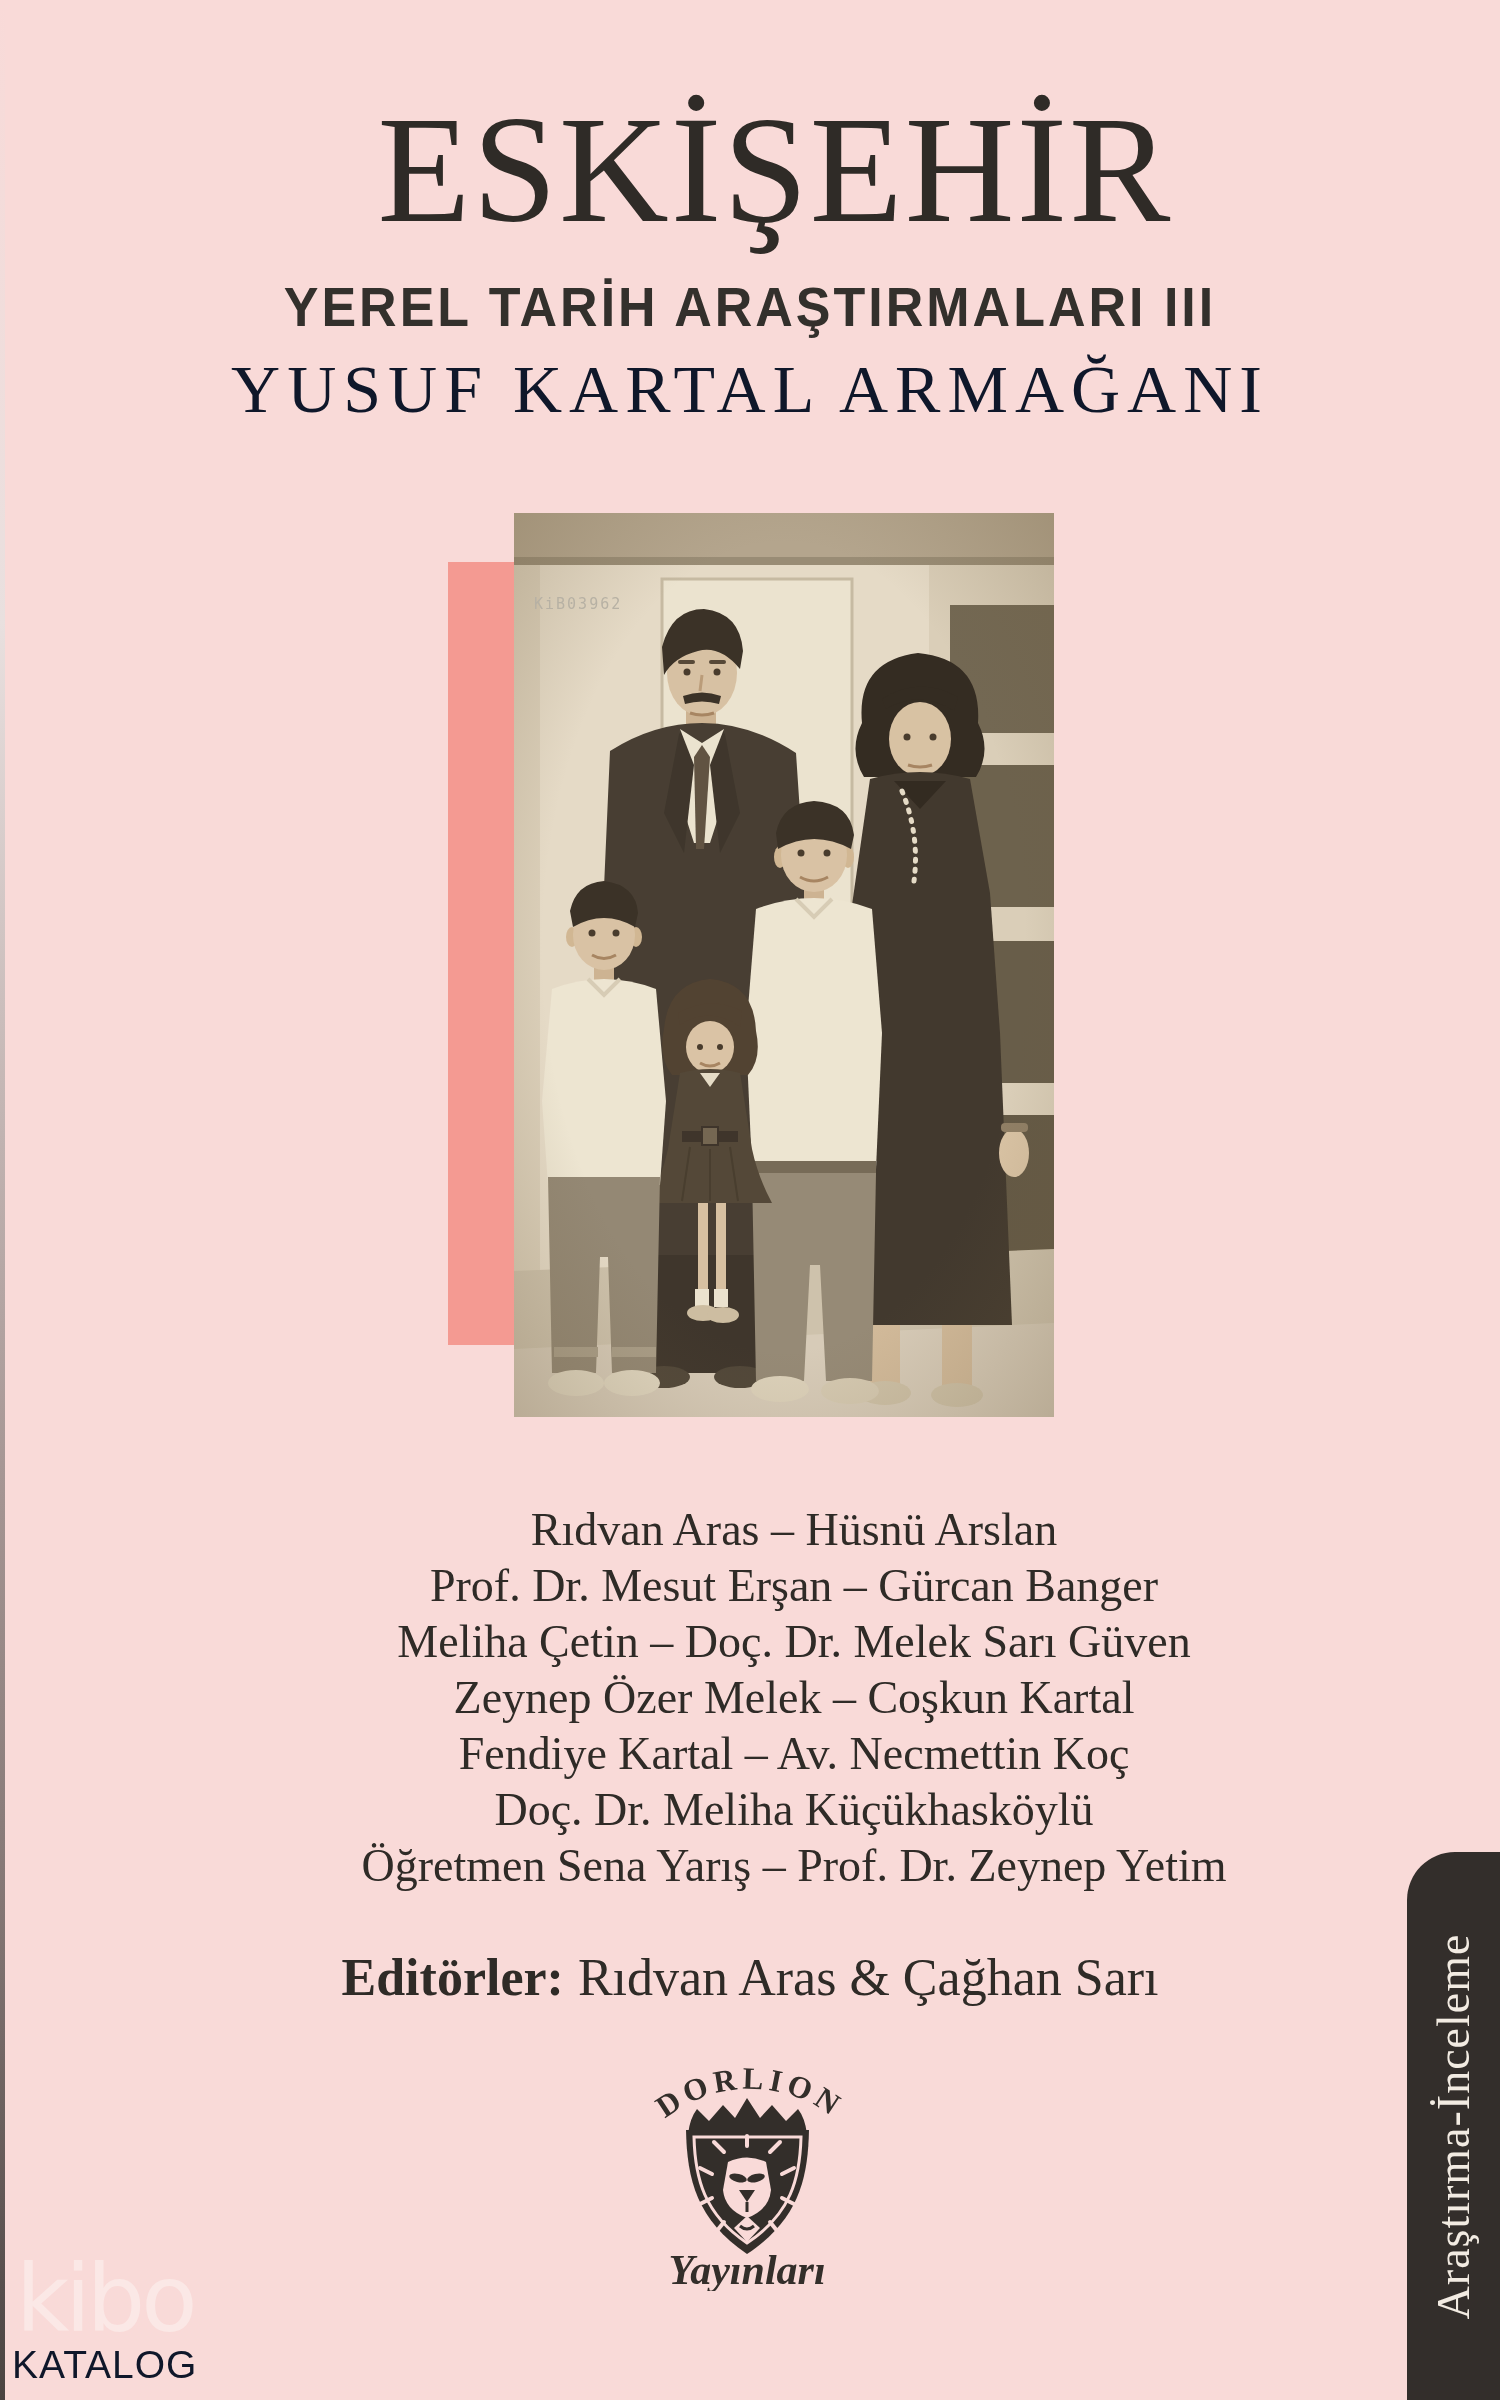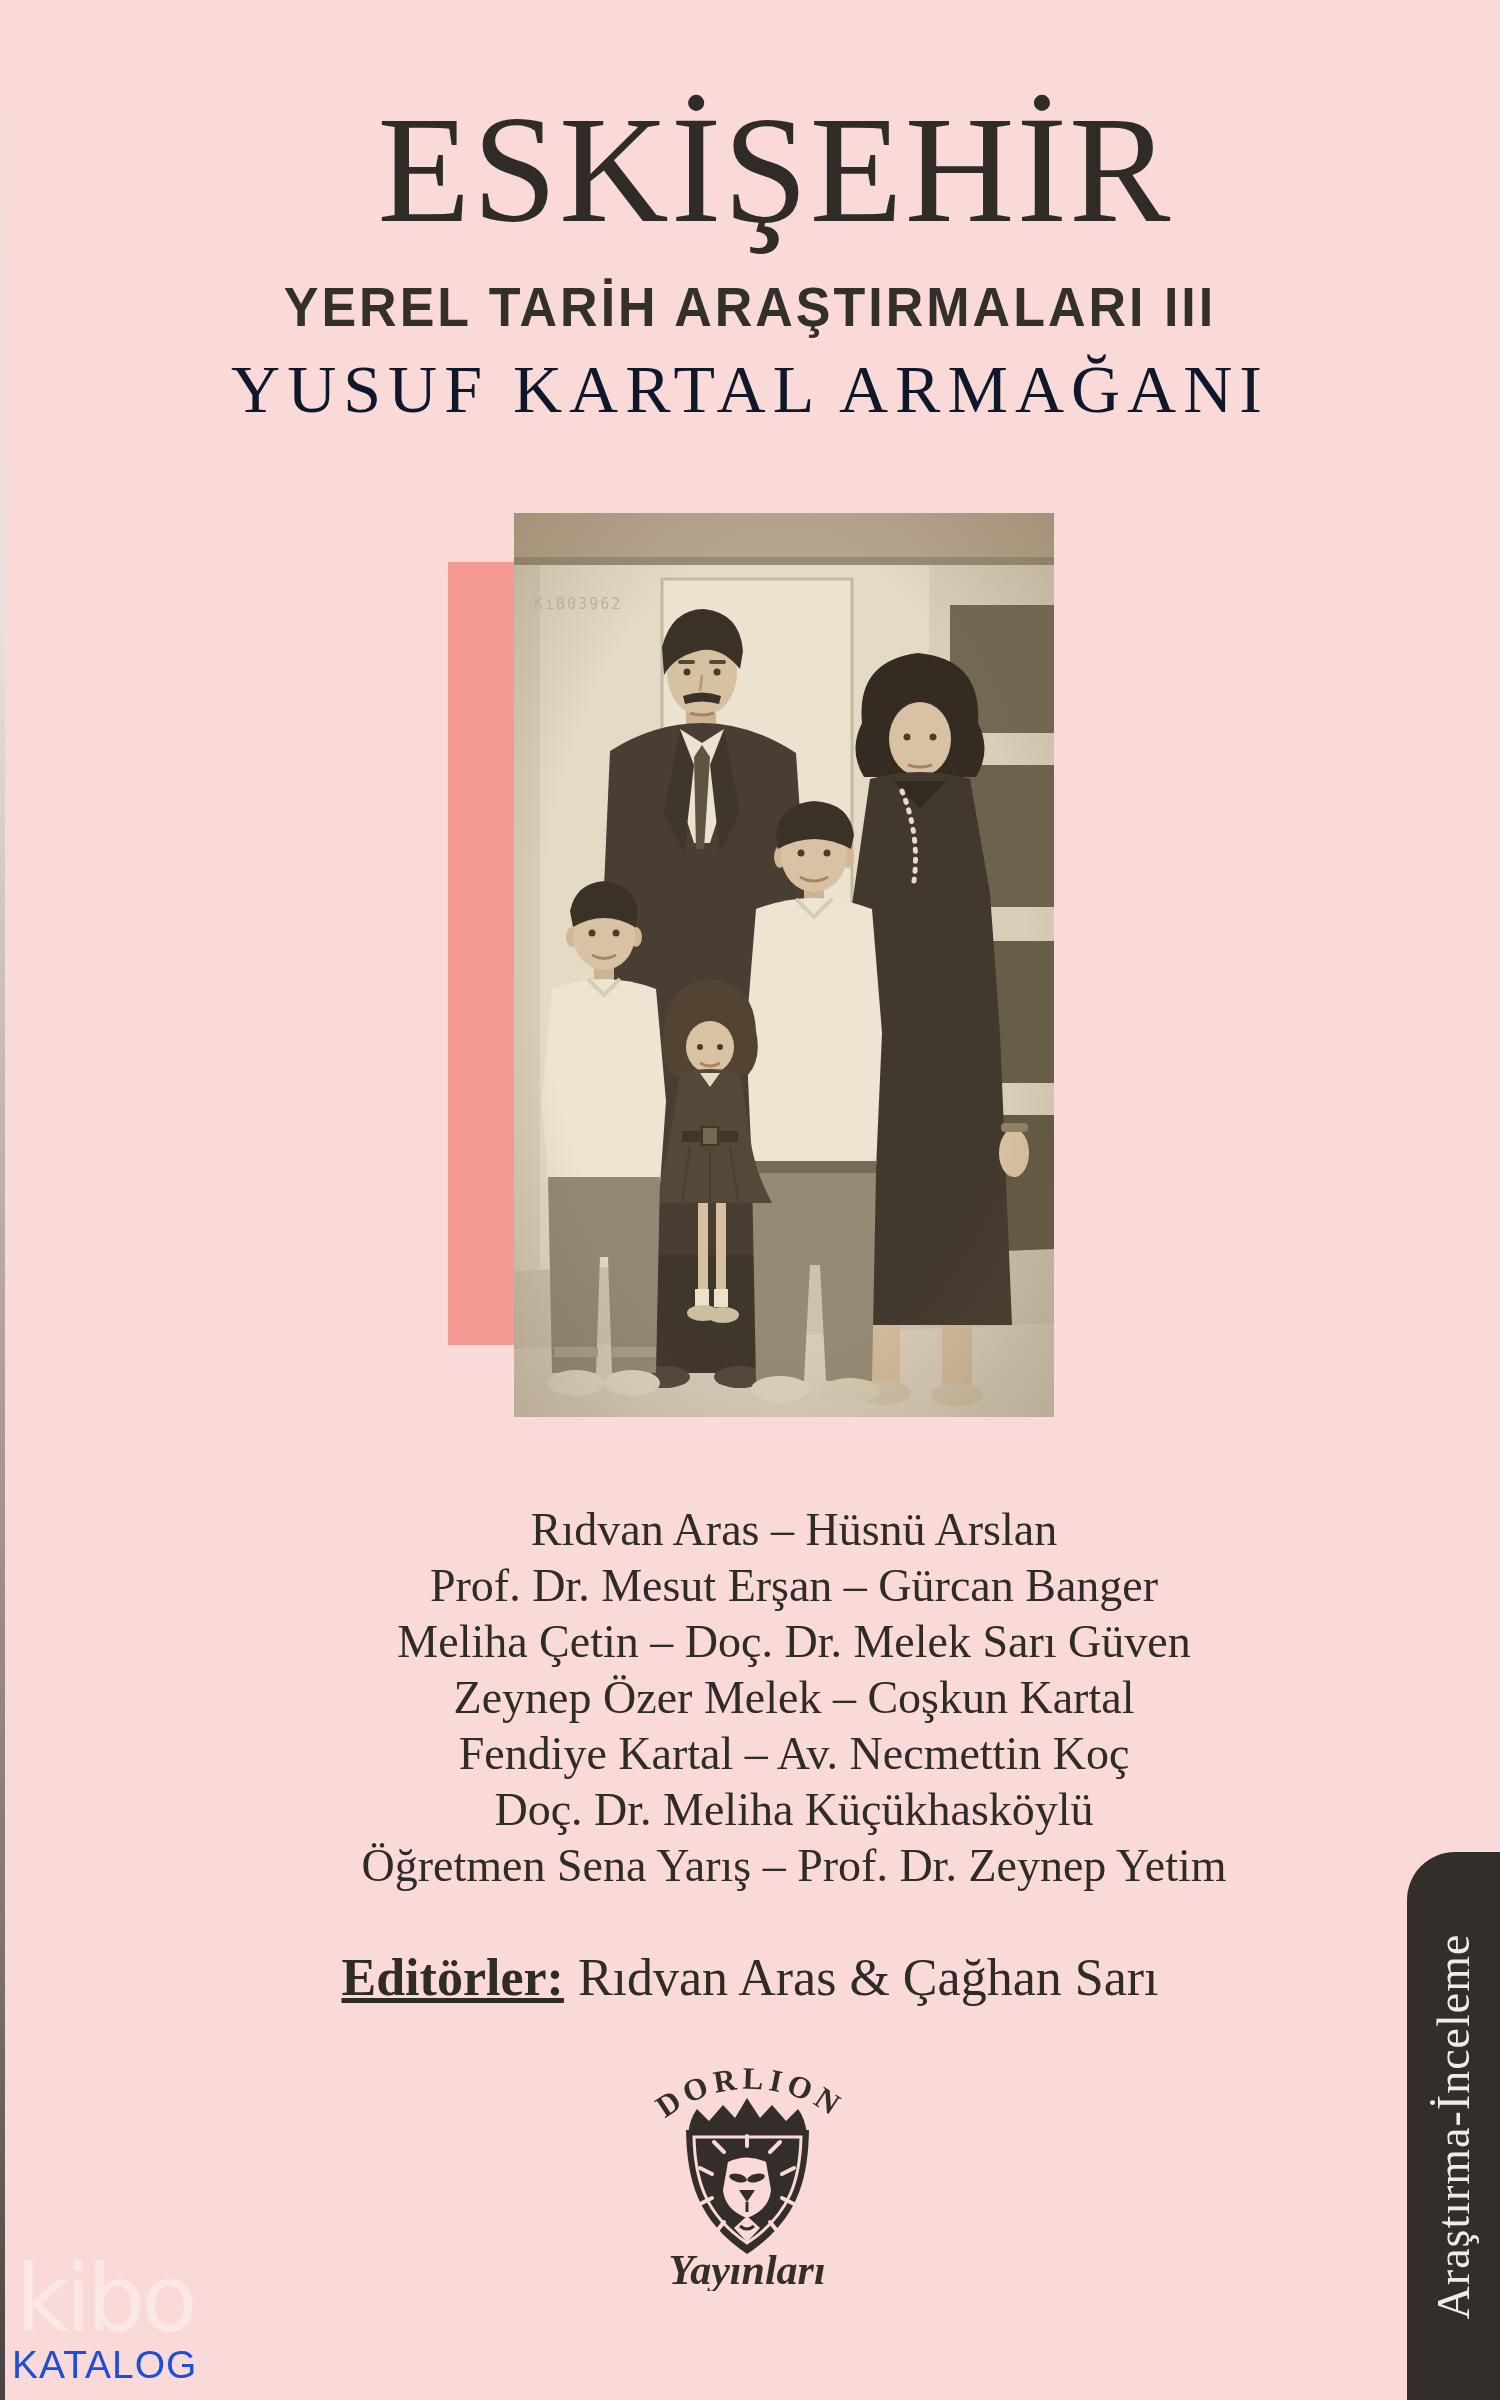--- a/index.html
+++ b/index.html
@@ -64,21 +64,21 @@
     top:1502px;
     font-size:46px;
     line-height:56px;
     padding-left:44px;
   }
   .editors-line{
     top:1948px;
     font-size:52px;
     line-height:60px;
   }
-  .editors-line .label{font-weight:bold;margin-right:14px;text-decoration:underline;}
+  .editors-line .label{font-weight:bold;margin-right:14px;}
 
   .publisher-logo{
     position:absolute;
     left:650px;top:2066px;
     width:200px;height:225px;
   }
   .publisher-logo svg{display:block;width:100%;height:100%;}
 
   .category-banner{
     position:absolute;
@@ -105,21 +105,21 @@
     letter-spacing:-4px;
     color:#fbe8e6;
   }
   .kibo-label{
     position:absolute;
     left:12px;top:2345px;
     font-family:"Liberation Sans", sans-serif;
     font-size:39px;
     line-height:1;
     letter-spacing:1px;
-    color:#1d4ed8;
+    color:#0f172a;
   }
 
   .left-edge-artifact{
     position:absolute;
     left:0;top:0;width:5px;height:2400px;
     background:linear-gradient(180deg,
       rgba(230,225,224,0) 0%,
       rgba(230,225,224,0.85) 26%,
       rgba(180,172,170,0.75) 45%,
       rgba(120,112,110,0.65) 62%,

